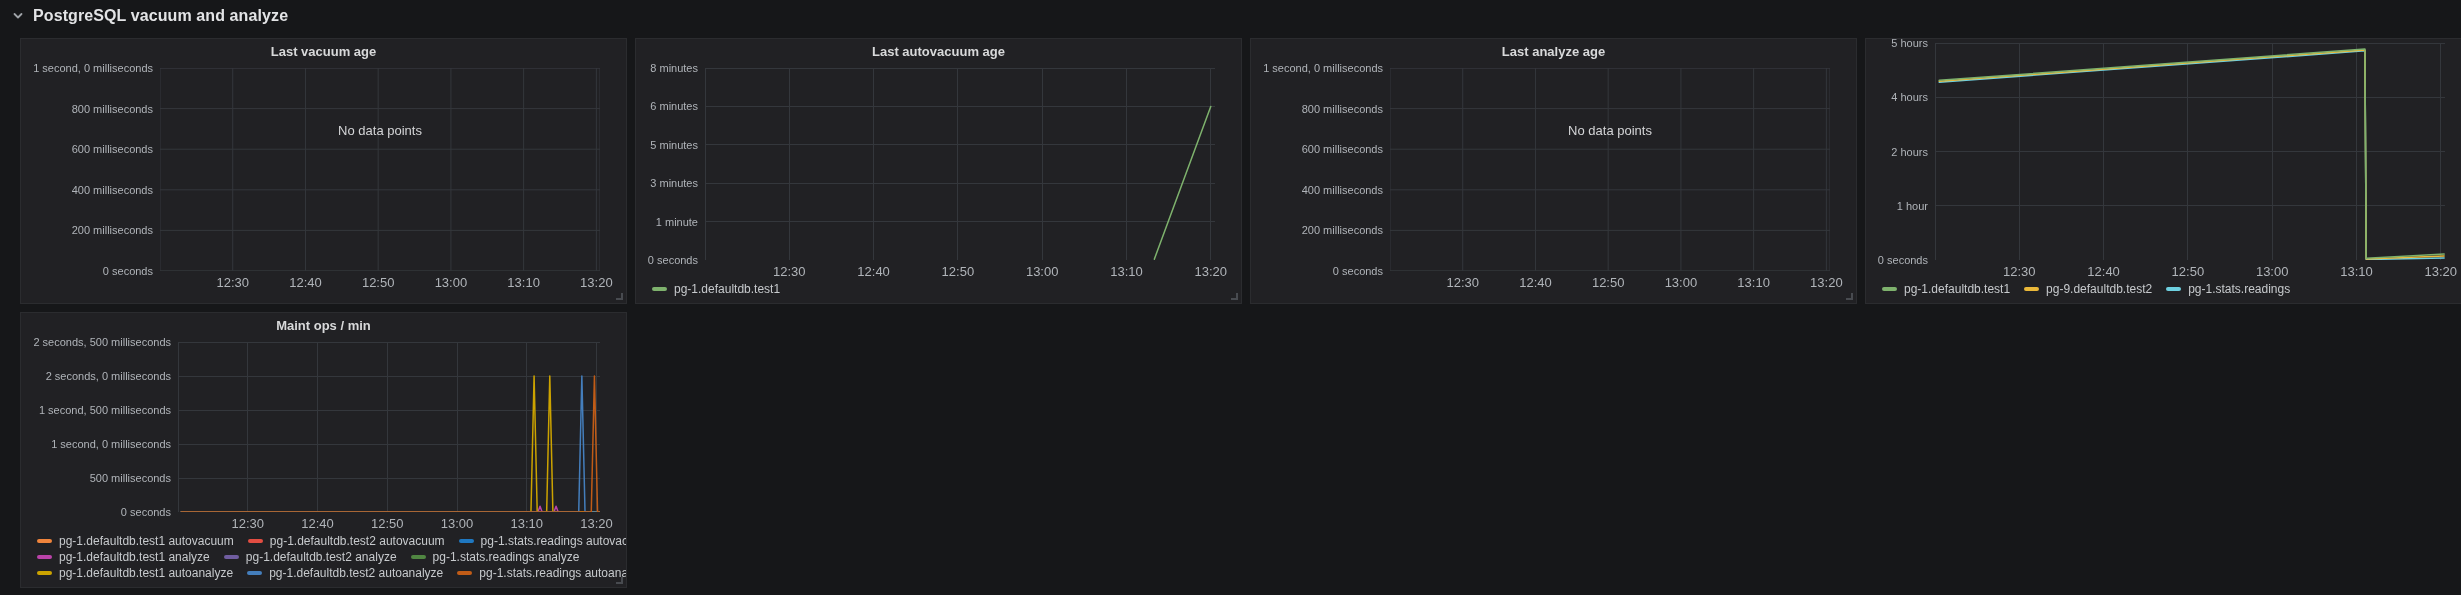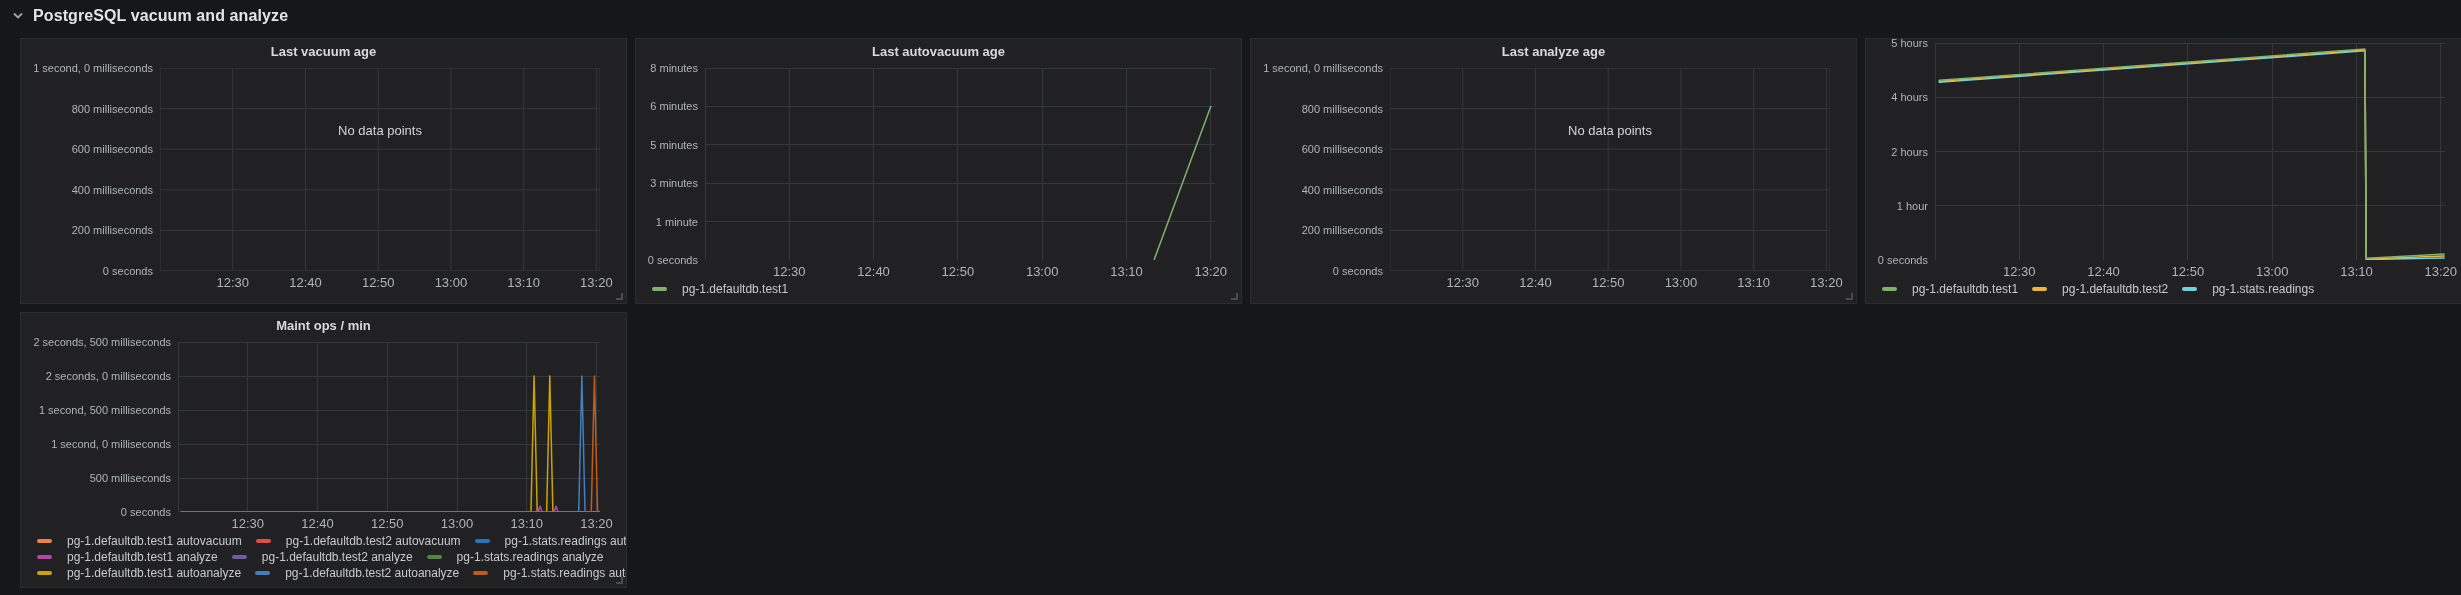--- a/index.html
+++ b/index.html
@@ -47,21 +47,21 @@
   }
   .x-axis { flex: 0 0 auto; position: relative; height: 19px; margin-right: 26px; }
   .x-tick {
     position: absolute; top: 4px; transform: translateX(-50%);
     font-size: 13px; color: #b0b4b9; white-space: nowrap;
   }
   .legend-box { flex: 0 0 auto; padding: 1px 8px 7px 16px; min-height: 13px; }
   .legend-row { display: flex; align-items: center; column-gap: 14px; margin-top: 2px; flex-wrap: nowrap; }
   .legend-item { display: flex; align-items: center; gap: 7px; cursor: pointer; white-space: nowrap; }
   .legend-swatch { width: 15px; height: 4px; border-radius: 2px; flex: 0 0 auto; }
-  .legend-label { font-size: 12px; color: #c7cacd; margin-left: 8px; }
+  .legend-label { font-size: 12px; color: #c7cacd; }
   .resize-handle {
     position: absolute; right: 3px; bottom: 3px; width: 7px; height: 7px;
     border-right: 2px solid #484b50; border-bottom: 2px solid #484b50;
     cursor: nwse-resize;
   }
 </style>
 </head>
 <body>
 
 <div class="dash-row-header">
@@ -248,21 +248,21 @@
         <span class="x-tick" style="left: 99.1736%;">13:20</span>
       </div>
       <div class="legend-box">
         <div class="legend-row">
           <span class="legend-item">
             <span class="legend-swatch" style="background: rgb(126, 178, 109);"></span>
             <span class="legend-label">pg-1.defaultdb.test1</span>
           </span>
           <span class="legend-item">
             <span class="legend-swatch" style="background: rgb(234, 184, 57);"></span>
-            <span class="legend-label">pg-1.defaultdb.test2</span>
+            <span class="legend-label">pg-9.defaultdb.test2</span>
           </span>
           <span class="legend-item">
             <span class="legend-swatch" style="background: rgb(110, 208, 224);"></span>
             <span class="legend-label">pg-1.stats.readings</span>
           </span>
         </div>
       </div>
       <div class="resize-handle"></div>
     </div>
     <div class="panel">

